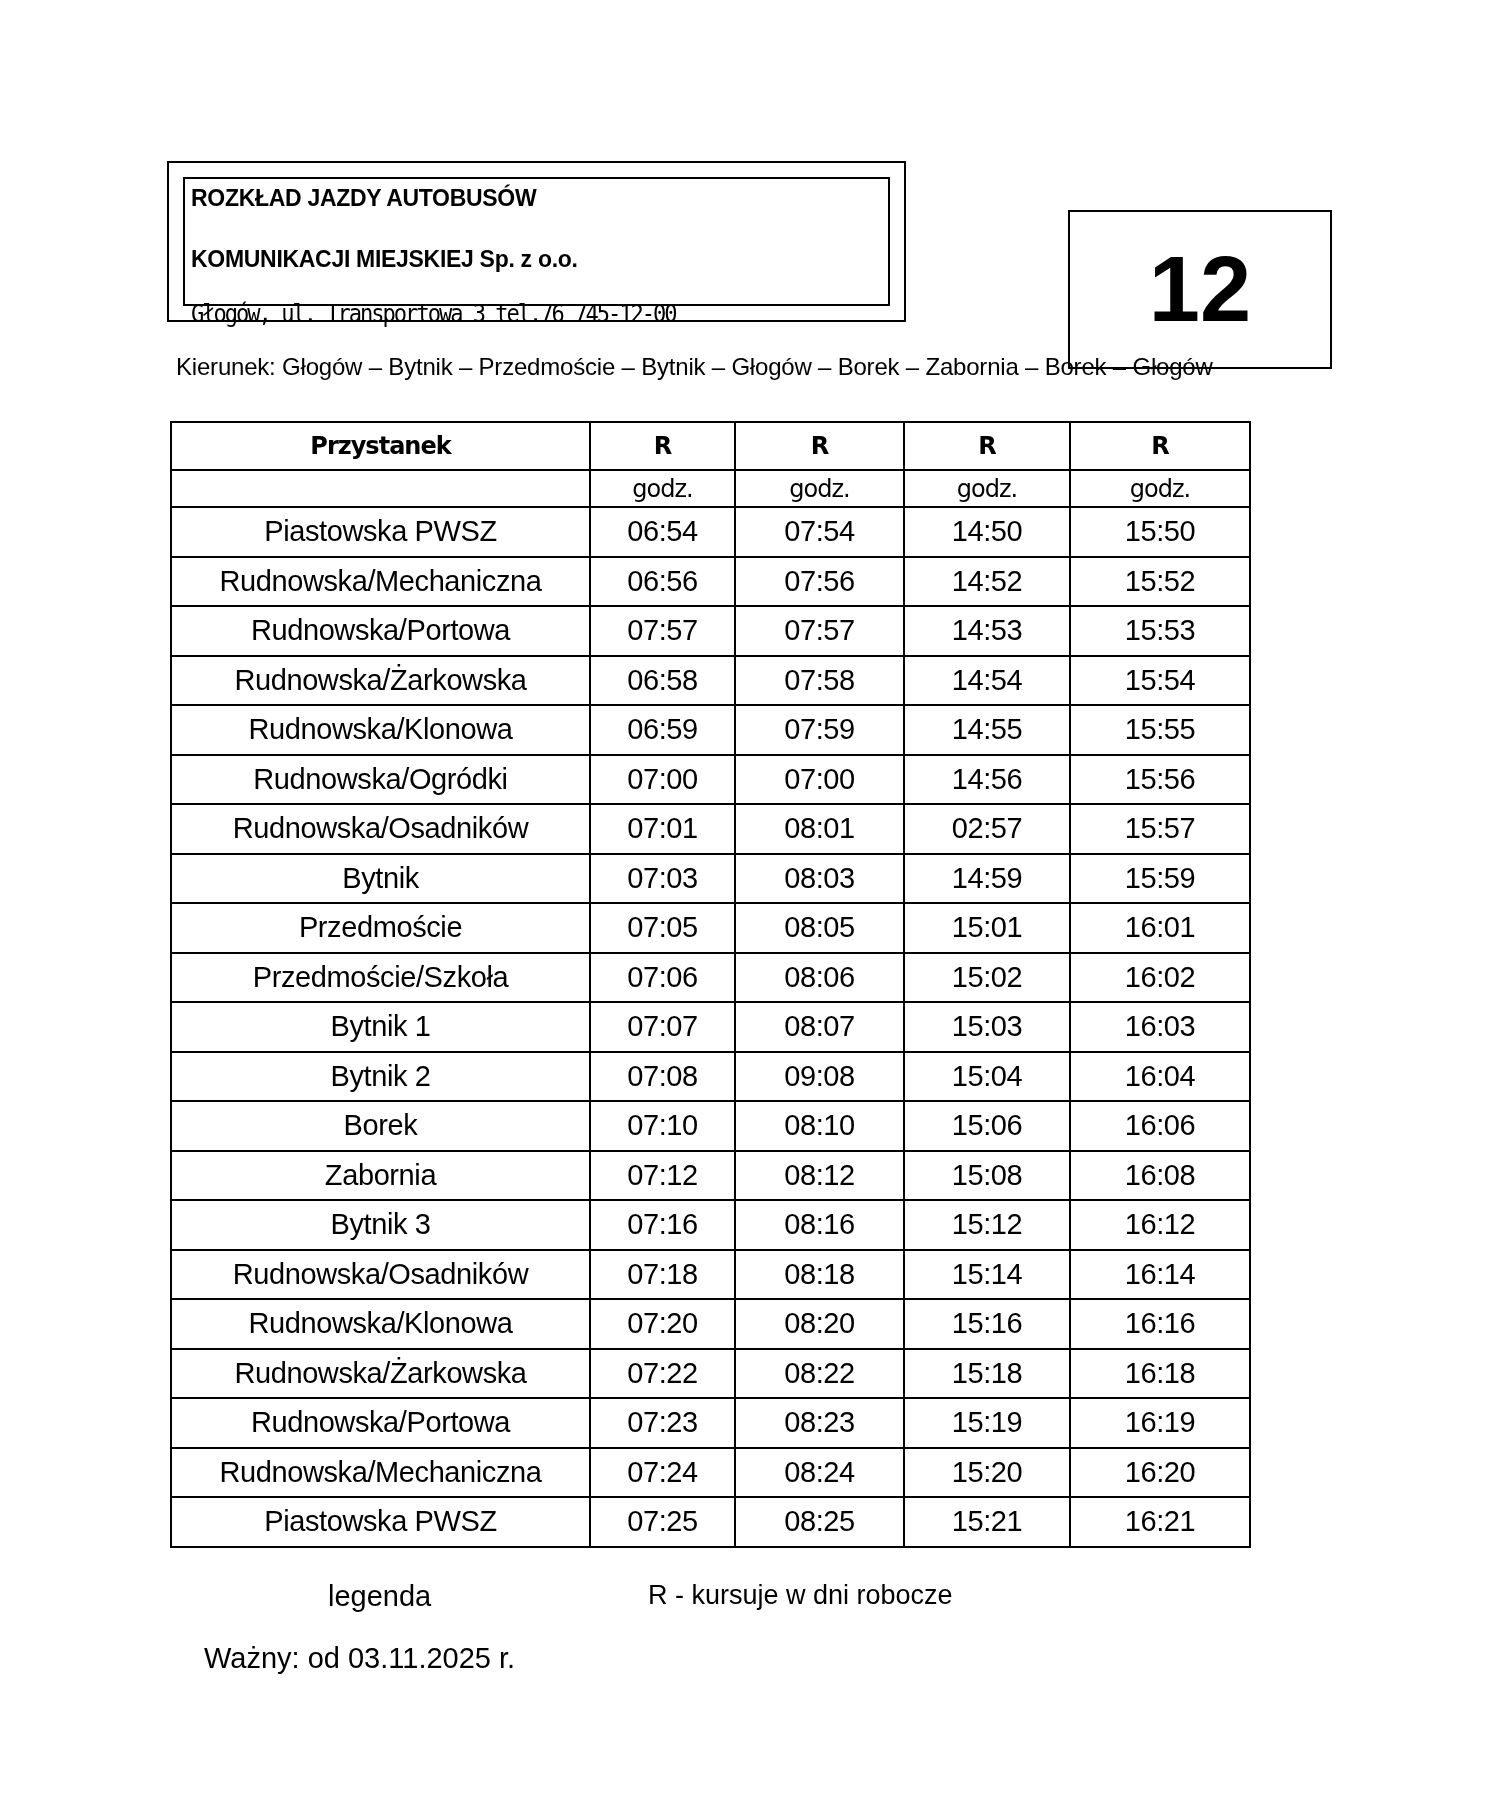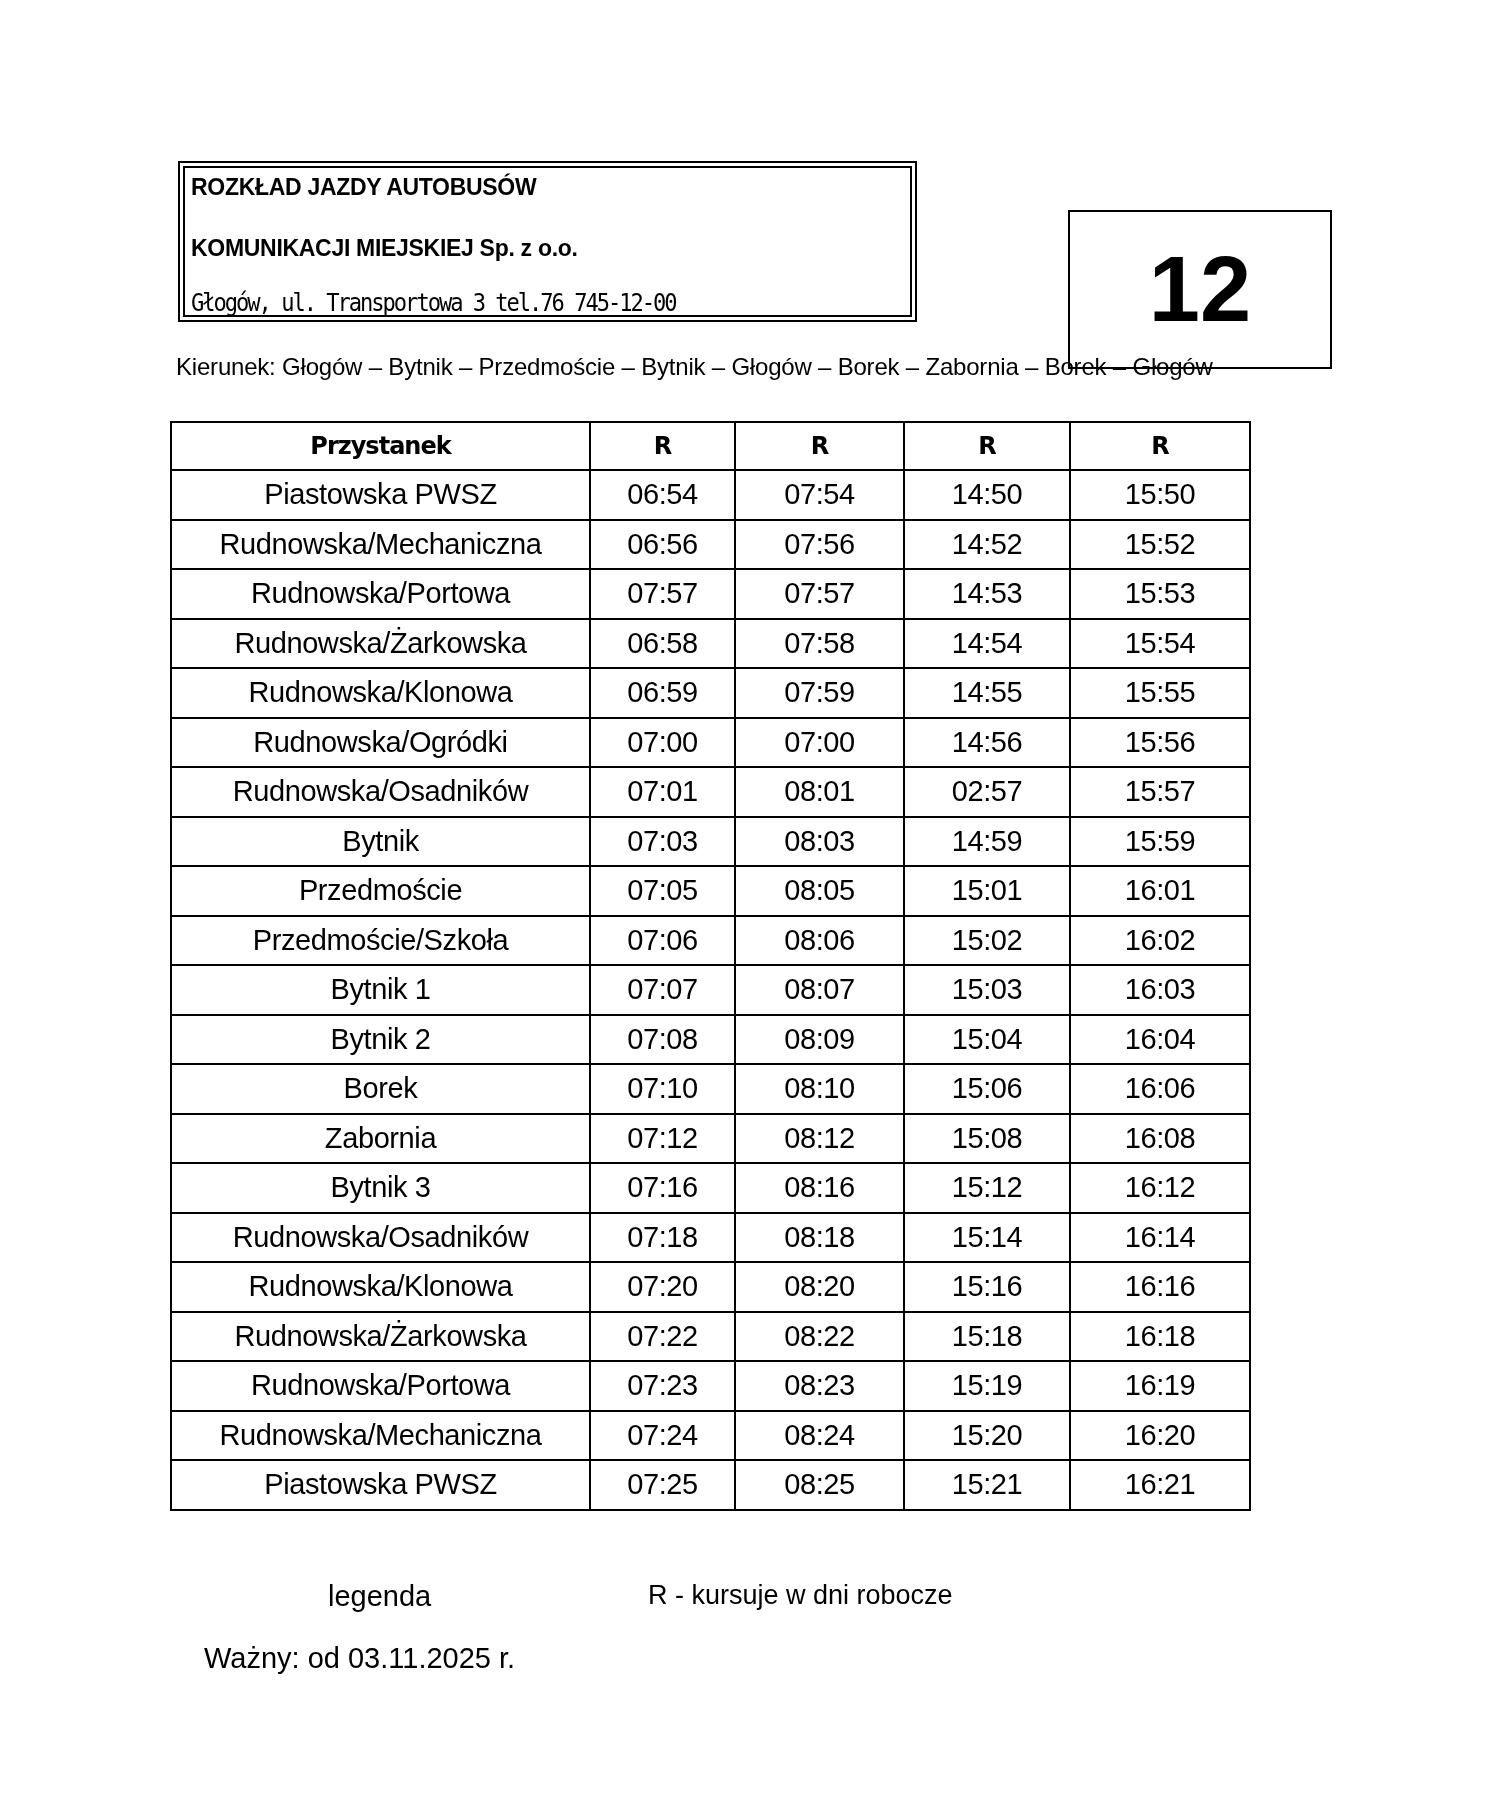--- a/index.html
+++ b/index.html
@@ -1,19 +1,19 @@
 <!DOCTYPE html>
 <html><head>
   <meta charset="utf-8">
   <style>
     html, body { margin: 0; padding: 0; background: #ffffff; }
     body { width: 1500px; height: 1807px; position: relative; overflow: hidden; color: #000; font-family: "Liberation Sans", sans-serif; }
     .header-box {
       position: absolute; left: 167px; top: 161px; width: 739px; height: 161px;
-      border: 2px solid #000; box-sizing: border-box; padding: 3px; margin-left: 11px;
+      border: 2px solid #000; box-sizing: border-box; padding: 14px;
     }
     .header-inner {
       width: 100%; height: 100%; border: 2px solid #000; box-sizing: border-box;
       position: relative;
     }
     .hdr-line1 { position: absolute; left: 6px; top: 6px; font-weight: bold; font-size: 23px; letter-spacing: -0.3px; }
     .hdr-line2 { position: absolute; left: 6px; top: 67px; font-weight: bold; font-size: 23px; letter-spacing: -0.3px; }
     .hdr-line3 { position: absolute; left: 6px; top: 121px; font-size: 24px; font-family: "DejaVu Sans Mono", monospace; letter-spacing: -2.2px; transform: scaleX(0.92); transform-origin: left; }
     .number-box {
       position: absolute; left: 1068px; top: 162px; width: 264px; height: 159px;
@@ -67,20 +67,27 @@
       <col class="col-4">
   </colgroup>
   <thead>
     <tr class="head-row">
       <th>Przystanek</th>
       <th>R</th>
       <th>R</th>
       <th>R</th>
       <th>R</th>
     </tr>
+    <tr class="sub-row">
+      <td></td>
+      <td>godz.</td>
+      <td>godz.</td>
+      <td>godz.</td>
+      <td>godz.</td>
+    </tr>
   </thead>
   <tbody id="tbody">
       <tr class="data-row">
         <td>Piastowska PWSZ</td>
         <td>06:54</td>
         <td>07:54</td>
         <td>14:50</td>
         <td>15:50</td>
       </tr>
       <tr class="data-row">
@@ -149,21 +156,21 @@
       <tr class="data-row">
         <td>Bytnik 1</td>
         <td>07:07</td>
         <td>08:07</td>
         <td>15:03</td>
         <td>16:03</td>
       </tr>
       <tr class="data-row">
         <td>Bytnik 2</td>
         <td>07:08</td>
-        <td>08:09</td>
+        <td>09:08</td>
         <td>15:04</td>
         <td>16:04</td>
       </tr>
       <tr class="data-row">
         <td>Borek</td>
         <td>07:10</td>
         <td>08:10</td>
         <td>15:06</td>
         <td>16:06</td>
       </tr>

